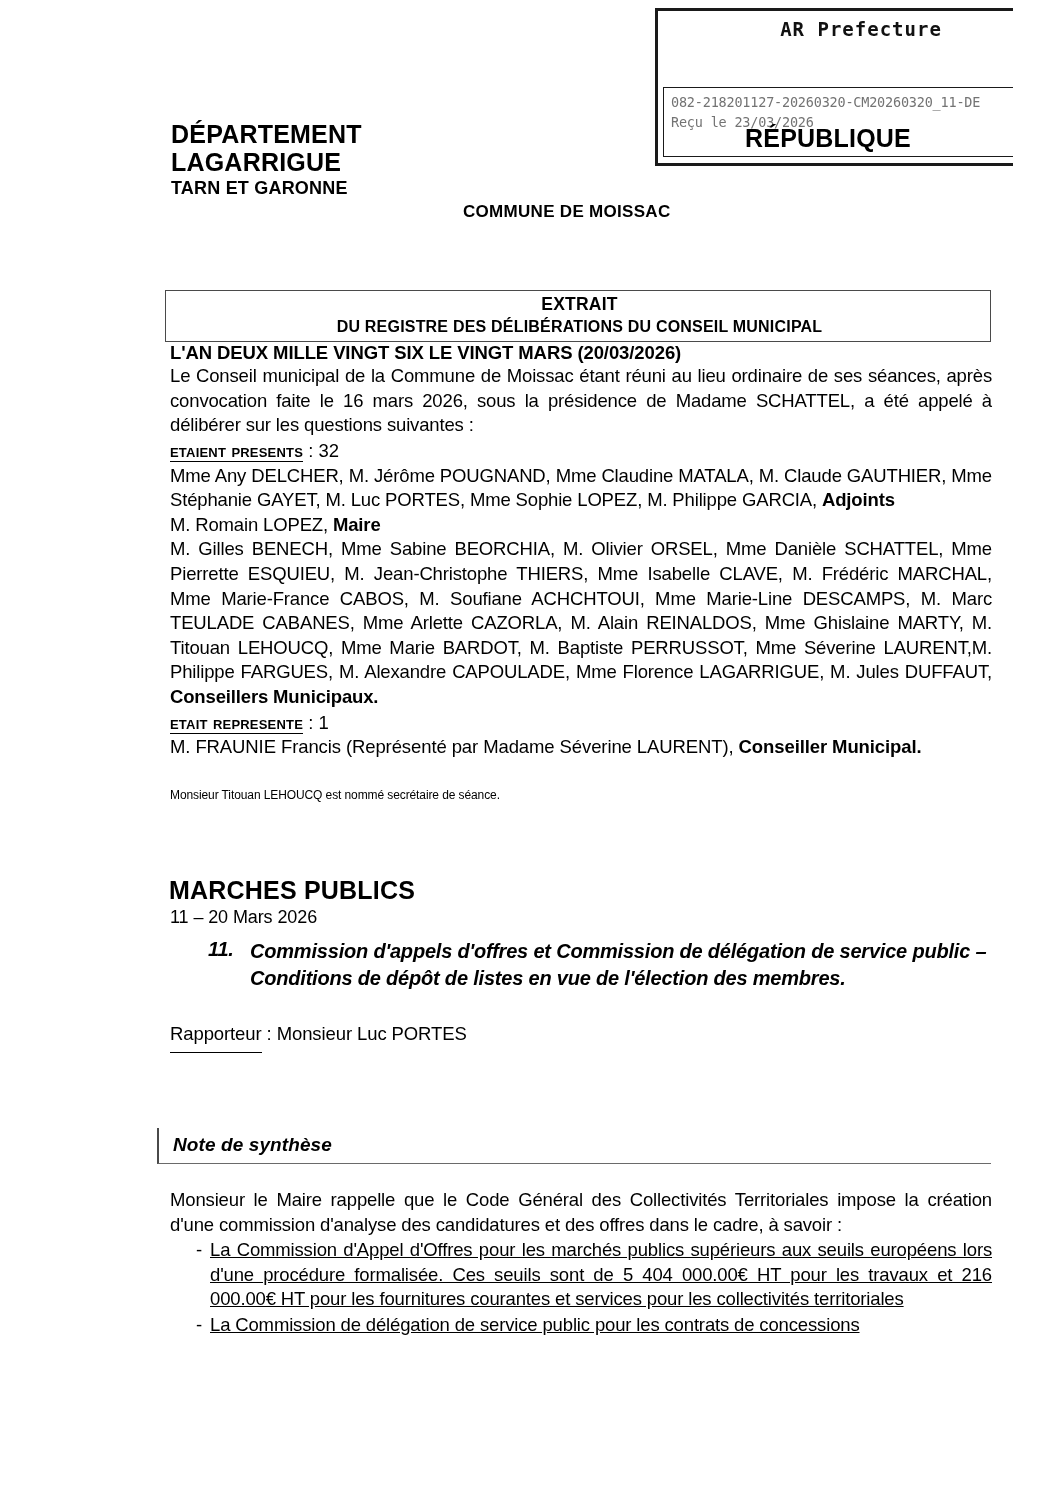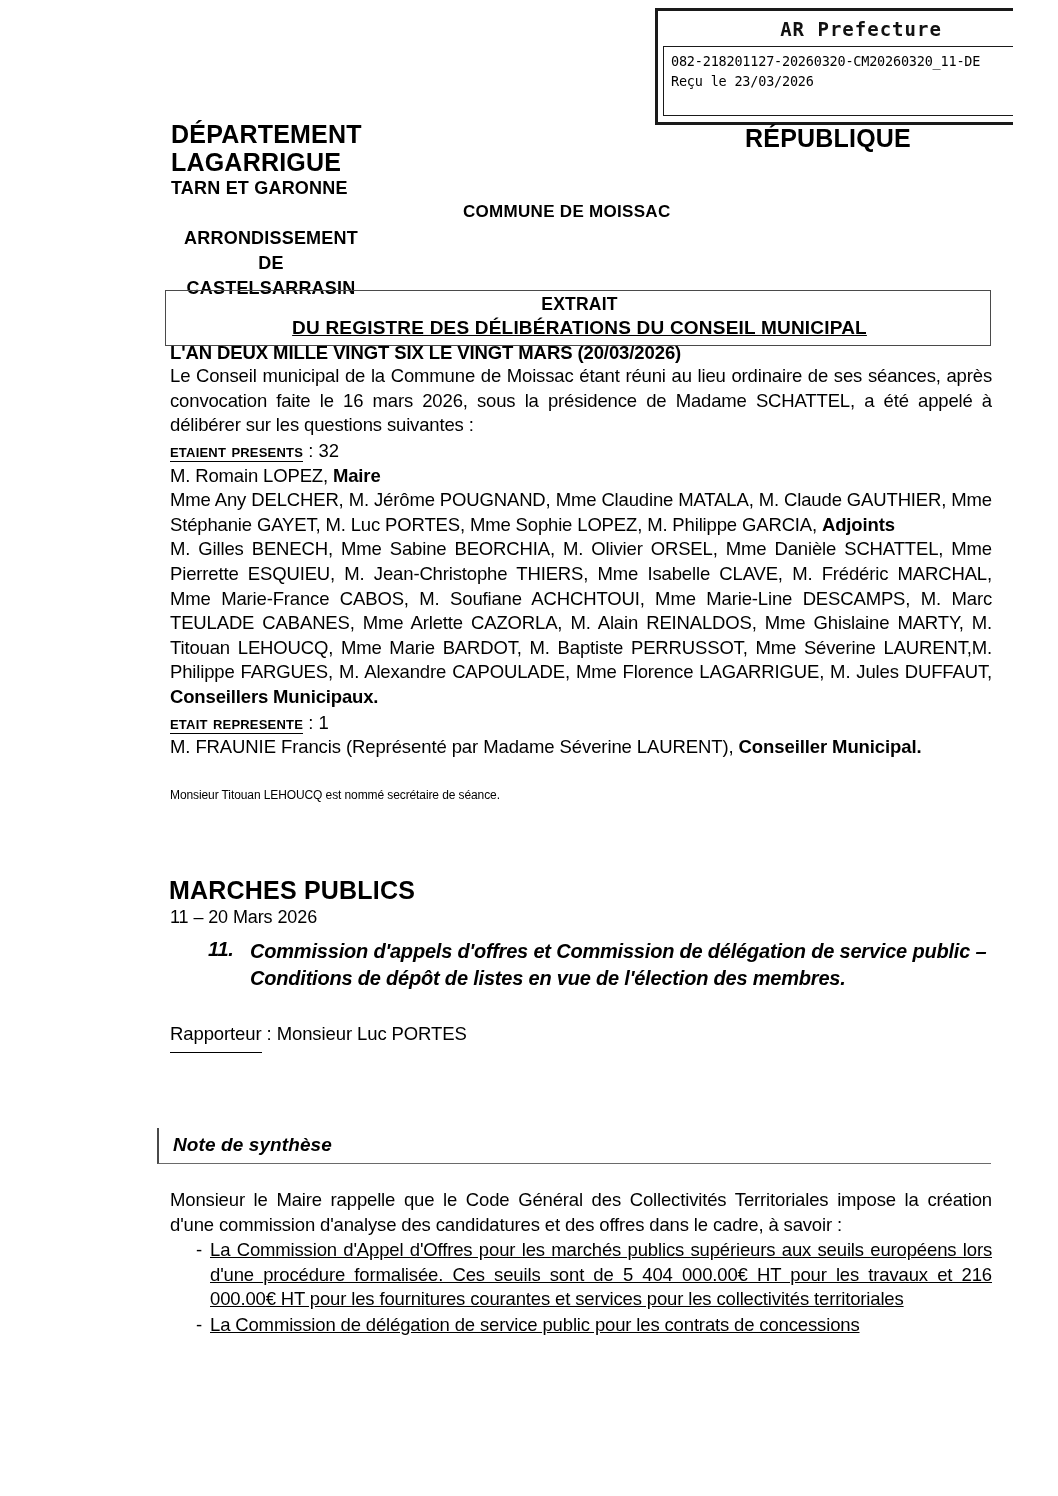--- a/index.html
+++ b/index.html
@@ -40,24 +40,25 @@
     letter-spacing: 1px;
     padding: 3px 0 6px 0;
     color: #111;
   }
   .ar-stamp-body {
     border: 1.5px solid #1a1a1a;
     padding: 5px 7px 24px 7px;
     font-family: "DejaVu Sans Mono", monospace;
     font-size: 13.5px;
     line-height: 1.45;
-    color: #000000;
+    color: #737373;
     letter-spacing: -0.2px;
     min-height: 48px;
     box-sizing: border-box;
+    margin-top: 41px;
   }
 
   
   .hdr-left {
     position: absolute;
     left: 126px;
     top: 120px;
     width: 330px;
   }
   .hdr-left .l1,
@@ -113,26 +114,25 @@
     padding: 3px 1px 5px 4px;
     text-align: center;
   }
   .extrait-box .e1 {
     font-size: 17.5px;
     font-weight: bold;
     line-height: 1.2;
     letter-spacing: 0.2px;
   }
   .extrait-box .e2 {
-    font-size: 19px;
+    font-size: 16px;
     font-weight: bold;
     line-height: 1.2;
     letter-spacing: 0.2px;
     margin-top: 2px;
-    text-decoration: underline;
   }
 
   
   .body-block {
     position: absolute;
     left: 125px;
     top: 341px;
     width: 822px;
   }
   .lead-title {
@@ -304,43 +304,38 @@
       <div>Reçu le 23/03/2026</div>
     </div>
   </div>
 
   <div class="hdr-left">
     <div class="l1">DÉPARTEMENT</div>
     <div class="l2">LAGARRIGUE</div>
     <div class="l3">TARN ET GARONNE</div>
   </div>
 
-  <div class="hdr-arr">
-    <div>ARRONDISSEMENT</div>
-    <div>DE</div>
-    <div>CASTELSARRASIN</div>
-  </div>
 
   <div class="hdr-republique">RÉPUBLIQUE</div>
   <div class="hdr-commune">COMMUNE DE MOISSAC</div>
 
   <div class="extrait-box">
     <div class="e1">EXTRAIT</div>
     <div class="e2">DU REGISTRE DES DÉLIBÉRATIONS DU CONSEIL MUNICIPAL</div>
   </div>
 
   <div class="body-block">
     <div class="lead-title">L'AN DEUX MILLE VINGT SIX LE VINGT MARS (20/03/2026)</div>
     <div class="para">Le Conseil municipal de la Commune de Moissac étant réuni au lieu ordinaire de ses séances, après convocation faite le 16 mars 2026, sous la présidence de Madame SCHATTEL, a été appelé à délibérer sur les questions suivantes :</div>
 
     <div class="label-sc"><span class="sc">Etaient Presents</span><span> : </span><span>32</span></div>
 
+    <div class="names"><span>Mme Any DELCHER, M. Jérôme POUGNAND, Mme Claudine MATALA, M. Claude GAUTHIER, Mme Stéphanie GAYET, M. Luc PORTES, Mme Sophie LOPEZ, M. Philippe GARCIA, </span><b>Adjoints</b></div>
+
     <div class="names"><span>M. Romain LOPEZ, </span><b>Maire</b></div>
-
-    <div class="names"><span>Mme Any DELCHER, M. Jérôme POUGNAND, Mme Claudine MATALA, M. Claude GAUTHIER, Mme Stéphanie GAYET, M. Luc PORTES, Mme Sophie LOPEZ, M. Philippe GARCIA, </span><b>Adjoints</b></div>
 
     <div class="names"><span>M. Gilles BENECH, Mme Sabine BEORCHIA, M. Olivier ORSEL, Mme Danièle SCHATTEL, Mme Pierrette ESQUIEU, M. Jean-Christophe THIERS, Mme Isabelle CLAVE, M. Frédéric MARCHAL, Mme Marie-France CABOS, M. Soufiane ACHCHTOUI, Mme Marie-Line DESCAMPS, M. Marc TEULADE CABANES, Mme Arlette CAZORLA, M. Alain REINALDOS, Mme Ghislaine MARTY, M. Titouan LEHOUCQ, Mme Marie BARDOT, M. Baptiste PERRUSSOT, Mme Séverine LAURENT,M. Philippe FARGUES, M. Alexandre CAPOULADE, Mme Florence LAGARRIGUE, M. Jules DUFFAUT, </span><b>Conseillers Municipaux.</b></div>
 
     <div class="label-sc"><span class="sc">Etait represente</span><span> : </span><span>1</span></div>
 
     <div class="simple-line"><span>M. FRAUNIE Francis (Représenté par Madame Séverine LAURENT), </span><b>Conseiller Municipal.</b></div>
   </div>
 
   <div class="secretaire">Monsieur Titouan LEHOUCQ est nommé secrétaire de séance.</div>
 

